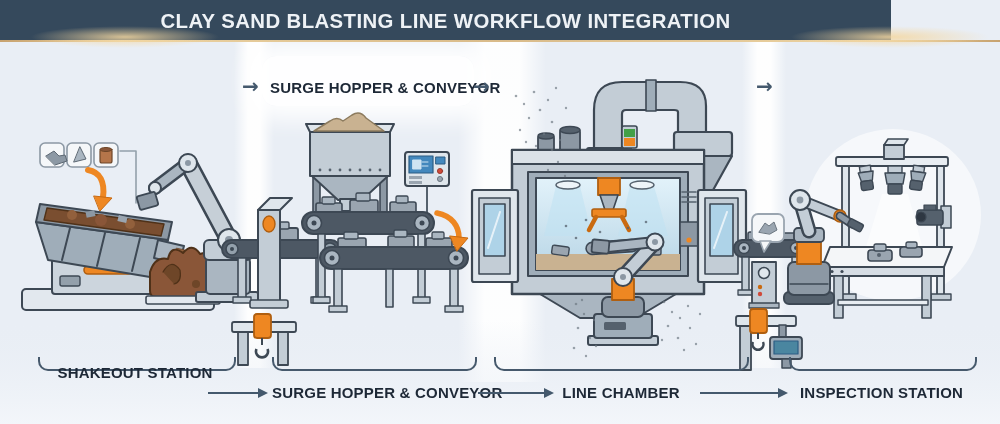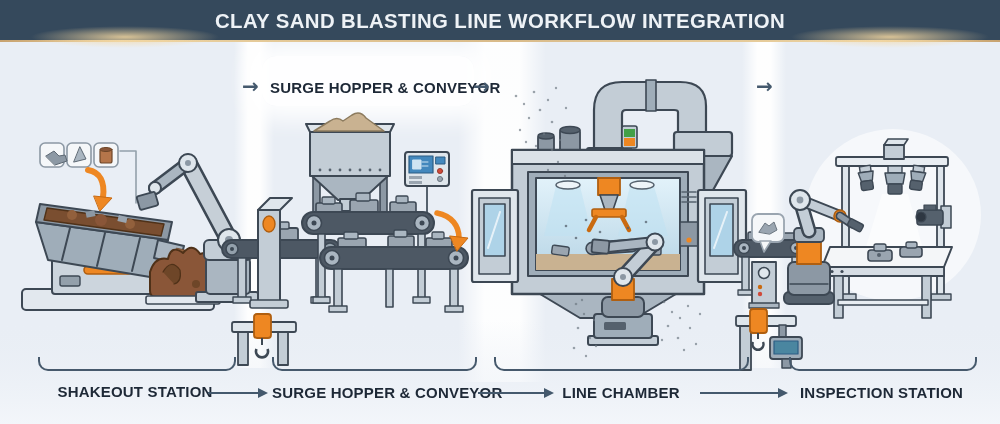--- a/index.html
+++ b/index.html
@@ -3,21 +3,21 @@
 <meta charset="utf-8">
 <style>
   html,body{margin:0;padding:0;background:#cfd6df;}
   .stage{
     position:relative;width:1000px;height:424px;overflow:hidden;
     background:#e9eef5;
     font-family:"Liberation Sans",sans-serif;
   }
   
   .header{
-    position:absolute;left:0;top:0;width:1000px;height:40px;z-index:6;
+    position:absolute;left:0;top:0;width:891px;height:40px;z-index:6;
     background:linear-gradient(180deg,#3b5065 0%,#344а5c 50%,#33475a 100%);
     background-color:#35495c;
   }
   .header-title{
     position:absolute;left:0;top:0;width:100%;height:40px;line-height:41px;
     text-align:center;color:#eef2f6;font-size:21px;font-weight:700;
     letter-spacing:.4px;transform:scaleX(.97);white-space:nowrap;
   }
   .gold-line{
     position:absolute;left:0;top:40px;width:1000px;height:2px;z-index:6;
@@ -521,21 +521,21 @@
   <span class="top-arrow" style="left:242px;top:76px;">→</span>
   <div class="flow-label" style="left:270px;top:79px;width:196px;">SURGE HOPPER &amp; CONVEYOR</div>
   <span class="top-arrow" style="left:473px;top:76px;">→</span>
   <span class="top-arrow" style="left:756px;top:76px;">→</span>
 
   <div class="bracket" style="left:38px;width:194px;"></div>
   <div class="bracket" style="left:272px;width:201px;"></div>
   <div class="bracket" style="left:494px;width:251px;"></div>
   <div class="bracket" style="left:789px;width:184px;"></div>
 
-  <div class="flow-label" style="left:40px;top:383px;width:190px;">SHAKEOUT STATION</div>
+  <div class="flow-label" style="left:40px;top:364px;width:190px;">SHAKEOUT STATION</div>
   <div class="harrow" style="left:208px;top:392px;width:58px;"></div>
   <div class="flow-label" style="left:272px;top:384px;width:200px;">SURGE HOPPER &amp; CONVEYOR</div>
   <div class="harrow" style="left:478px;top:392px;width:74px;"></div>
   <div class="flow-label" style="left:556px;top:384px;width:130px;">LINE CHAMBER</div>
   <div class="harrow" style="left:700px;top:392px;width:86px;"></div>
   <div class="flow-label" style="left:800px;top:384px;width:160px;">INSPECTION STATION</div>
 
   <div class="header">
     <div class="header-title">CLAY SAND BLASTING LINE WORKFLOW INTEGRATION</div>
   </div>

